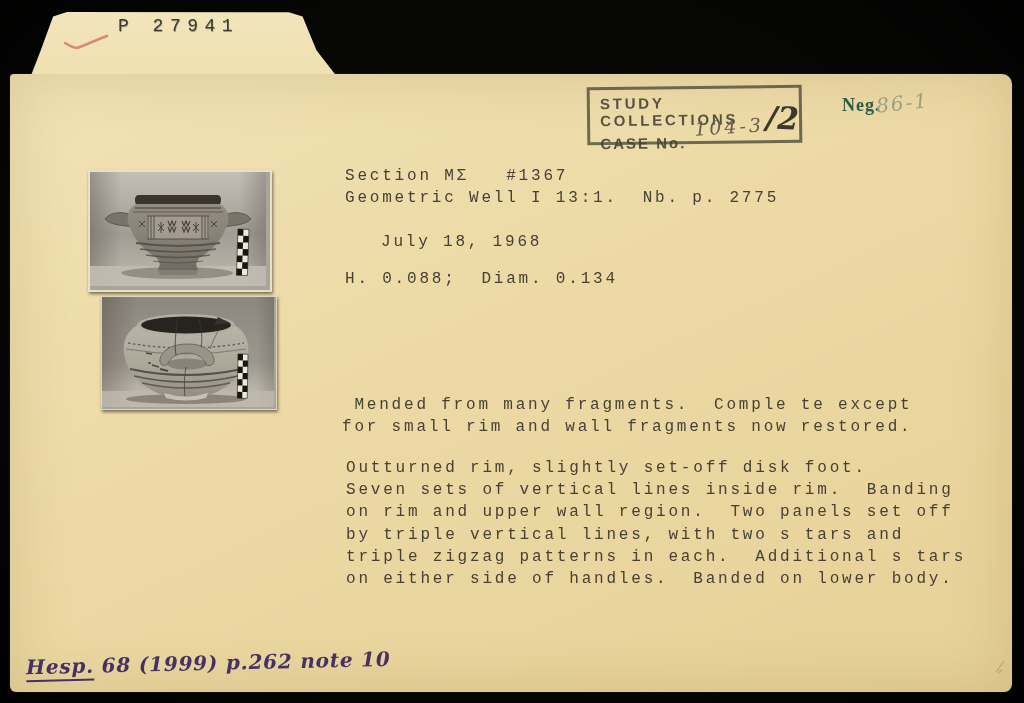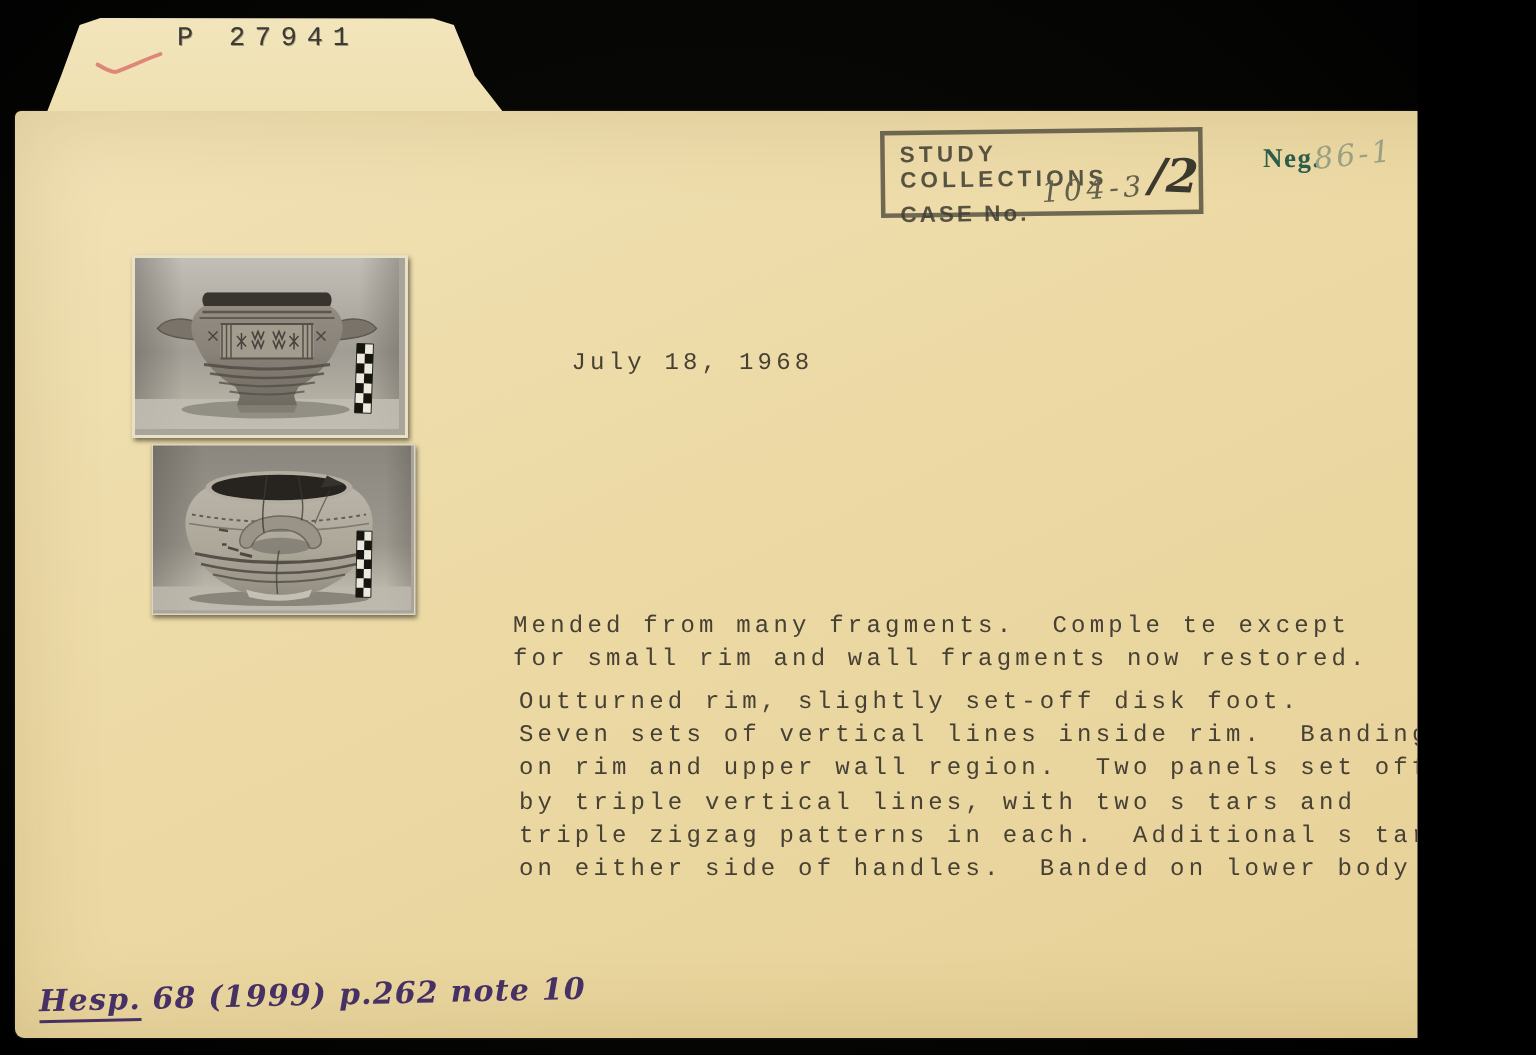--- a/index.html
+++ b/index.html
@@ -1,16 +1,16 @@
 <!DOCTYPE html>
 <html><head>
 <meta charset="utf-8">
 <style>
   html,body{margin:0;padding:0;background:#000;}
-  .stage{position:relative;width:945px;height:703px;background:radial-gradient(ellipse at 50% 45%, #0c0b08 0%, #050504 70%, #000 100%);overflow:hidden;font-family:"Liberation Sans",sans-serif;text-decoration:underline;}
+  .stage{position:relative;width:1024px;height:703px;background:radial-gradient(ellipse at 50% 45%, #0c0b08 0%, #050504 70%, #000 100%);overflow:hidden;font-family:"Liberation Sans",sans-serif;text-decoration:underline;}
   .card-tab{position:absolute;left:30px;top:12px;width:308px;height:66px;
     background:linear-gradient(180deg,#f2e5bc,#efe0b0);
     clip-path:polygon(0% 100%,3.5% 58%,7.5% 7%,12% 0%,84% 0.5%,88.5% 7%,93% 58%,100% 100%);}
   .card-body{position:absolute;left:10px;top:74px;width:1002px;height:618px;
     border-radius:4px 10px 8px 6px;
     background:linear-gradient(155deg,#f1e2b6 0%,#ecd9a4 45%,#e6d197 100%);
     box-shadow:inset 0 0 60px rgba(120,90,30,.18), 0 0 2px rgba(255,255,255,.15);}
   .typed{position:absolute;font-family:"Liberation Mono",monospace;font-size:16px;
     letter-spacing:2.8px;line-height:22.2px;color:#474135;white-space:pre;}
   .tab-number{position:absolute;left:118px;top:16px;font-family:"Liberation Mono",monospace;
@@ -54,22 +54,25 @@
   <div class="stamp-box">
     <div class="stamp-line1">STUDY COLLECTIONS</div>
     <div class="stamp-line2">CASE No.</div>
     <div class="case-value">104-3</div>
     <div class="case-fraction">/2</div>
   </div>
 
   <div class="neg-label">Neg.</div>
   <div class="neg-value">86-1</div>
 
+  <div class="typed" style="left:345px;top:165px;">Section MΣ   #1367
+Geometric Well I 13:1.  Nb. p. 2775</div>
   <div class="typed" style="left:345px;top:231px;margin-left:36px;">July 18, 1968</div>
-  <div class="typed" style="left:342px;top:406px;">Mended from many fragments.  Comple te except
+  <div class="typed" style="left:345px;top:268px;">H. 0.088;  Diam. 0.134</div>
+  <div class="typed" style="left:342px;top:394px;text-align:right;">Mended from many fragments.  Comple te except
 for small rim and wall fragments now restored.</div>
   <div class="typed" style="left:346px;top:457px;">Outturned rim, slightly set-off disk foot.
 Seven sets of vertical lines inside rim.  Banding
 on rim and upper wall region.  Two panels set off
 by triple vertical lines, with two s tars and
 triple zigzag patterns in each.  Additional s tars
 on either side of handles.  Banded on lower body.</div>
 
   <div class="photo photo1">
     <svg width="176" height="114" viewBox="0 0 176 114">

